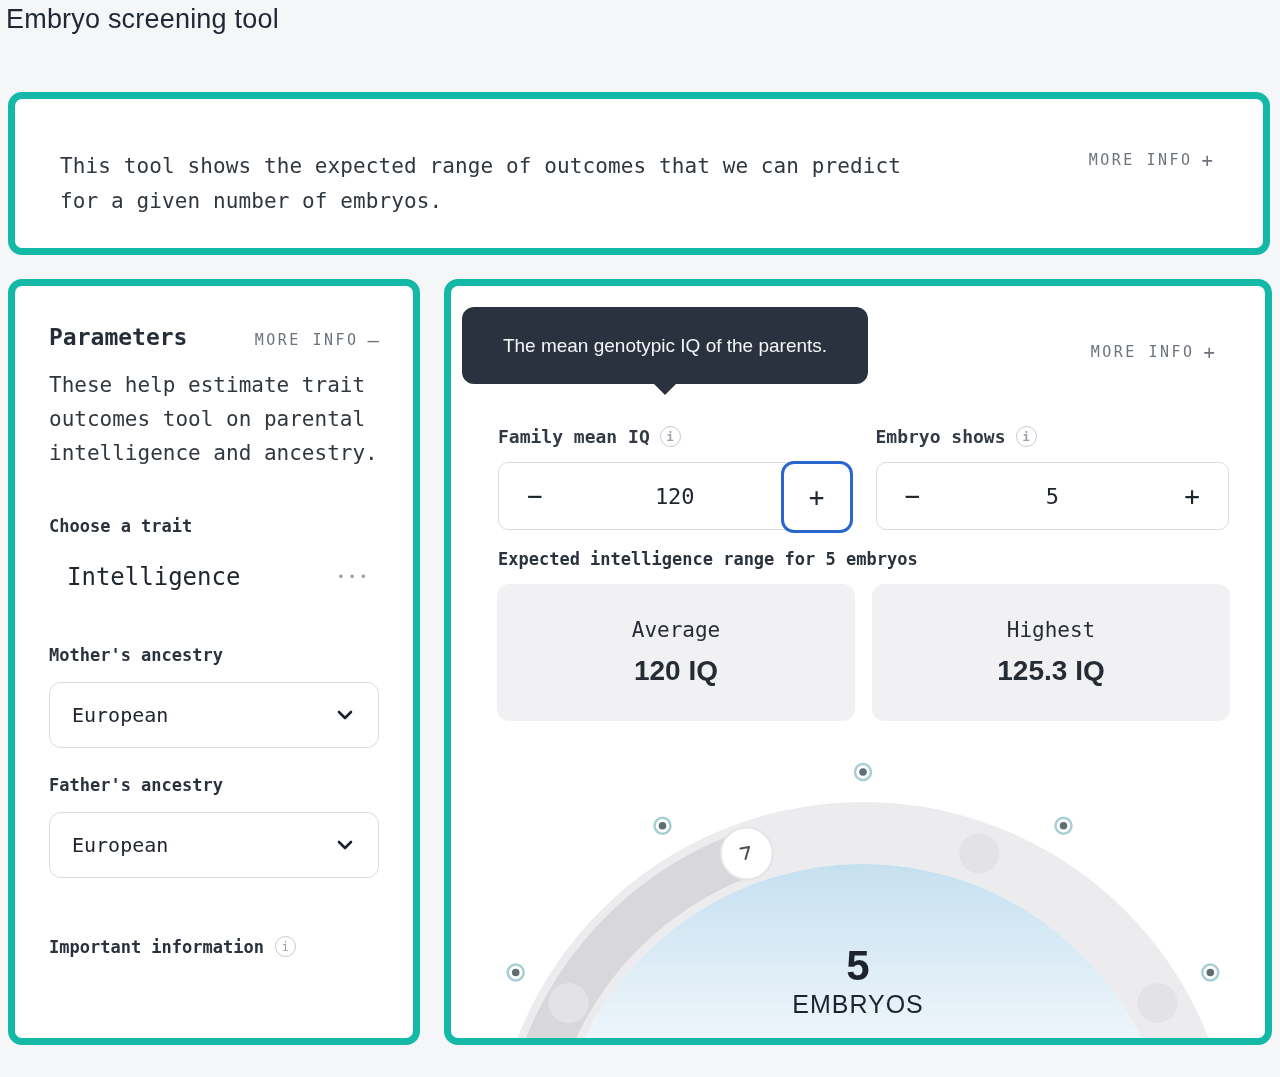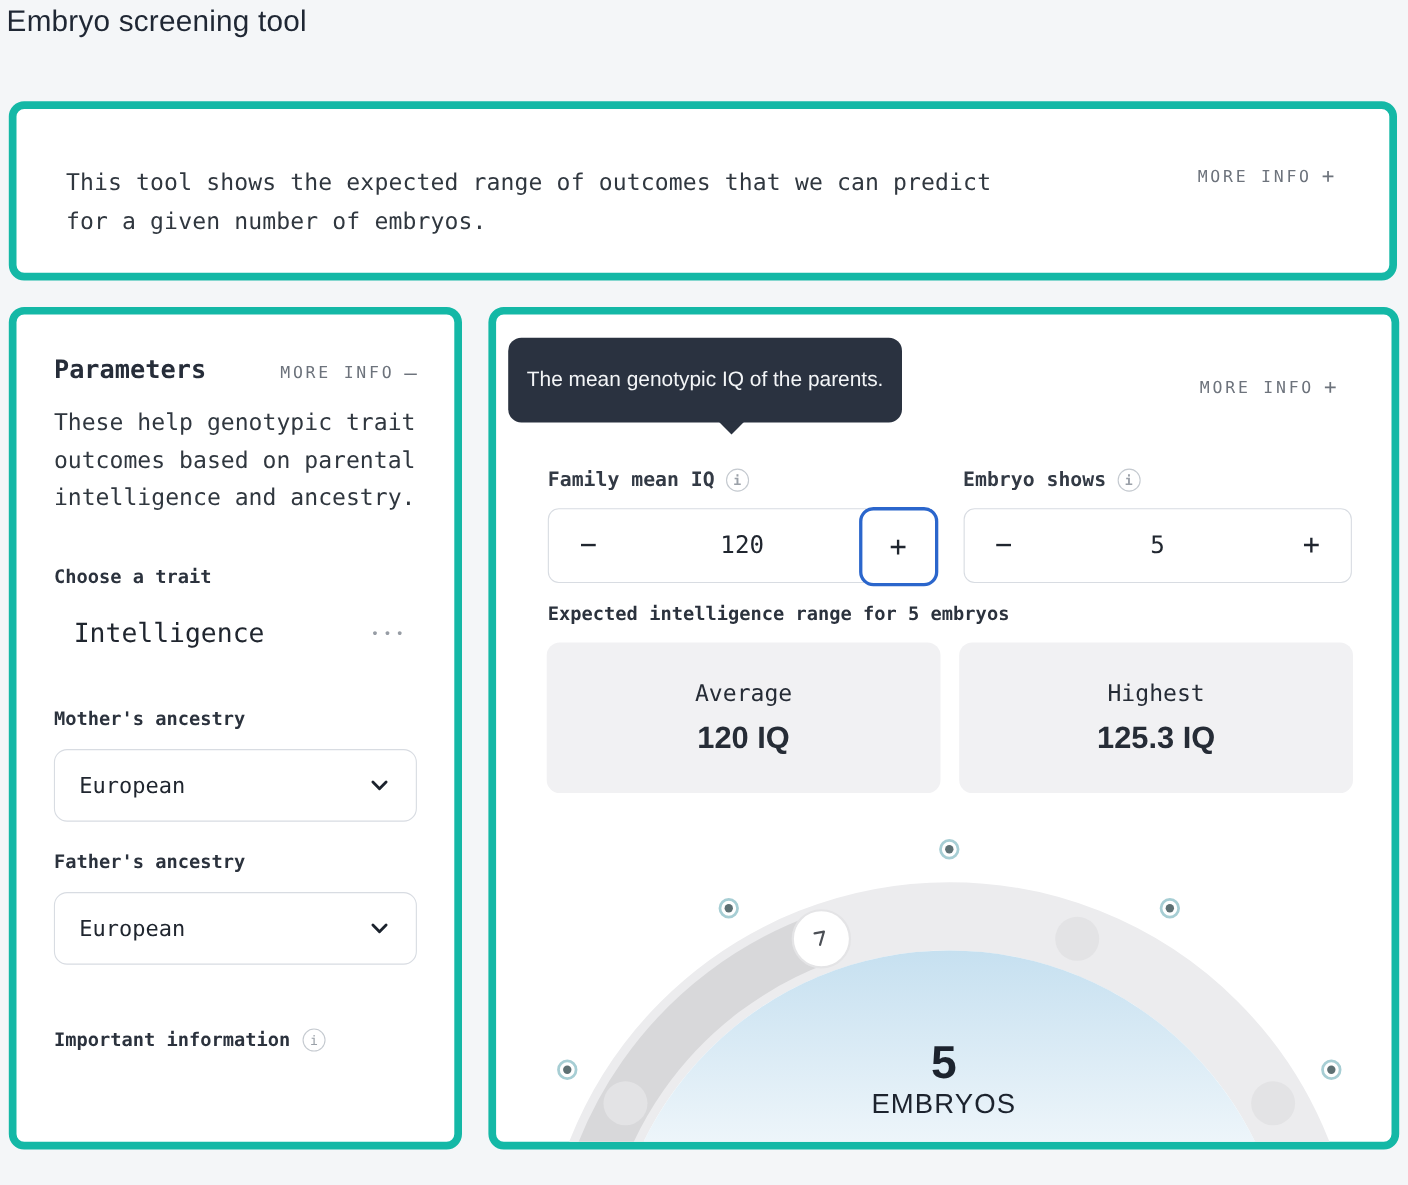--- a/index.html
+++ b/index.html
@@ -61,21 +61,21 @@
     width: 21px; height: 21px; border: 1.5px solid #c5cad0; border-radius: 50%;
     color: #9aa0a8; font-family: "DejaVu Sans Mono",monospace; font-size: 12px;
     display: inline-flex; align-items: center; justify-content: center; flex: 0 0 auto;
     cursor: pointer; background: #fff;
   }
 
   
   #results-panel { left: 444px; top: 279px; width: 828px; height: 766px; overflow: hidden; }
 
   .tooltip {
-    position: absolute; left: 11px; top: 21px; width: 358px; height: 77px;
+    position: absolute; left: 11px; top: 21px; width: 406px; height: 77px;
     background: #2a3240; border-radius: 12px; z-index: 6;
     display: flex; align-items: center; justify-content: center;
     color: #f3f5f7; font-size: 19px;
   }
   .tooltip::after {
     content: ""; position: absolute; left: 191px; top: 76px;
     border-left: 12px solid transparent; border-right: 12px solid transparent;
     border-top: 12px solid #2a3240;
   }
   #results-more-info { top: 55px; }
@@ -132,21 +132,21 @@
 </section>
 
 <section class="card mono" id="params-panel">
   <div class="panel-head">
     <h2 class="panel-title">Parameters</h2>
     <button class="more-info">
       <span>MORE INFO</span>
       <span class="mi-icon">—</span>
     </button>
   </div>
-  <p class="panel-desc">These help genotypic trait outcomes based on parental intelligence and ancestry.</p>
+  <p class="panel-desc">These help estimate trait outcomes tool on parental intelligence and ancestry.</p>
 
   <div class="field-label trait-label">Choose a trait</div>
   <div class="trait-row">
     <span class="trait-value">Intelligence</span>
     <span class="options-icon">•••</span>
   </div>
 
   <div class="field-label ancestry-label">Mother's ancestry</div>
   <div class="select-box">
     <span class="select-value">European</span>

